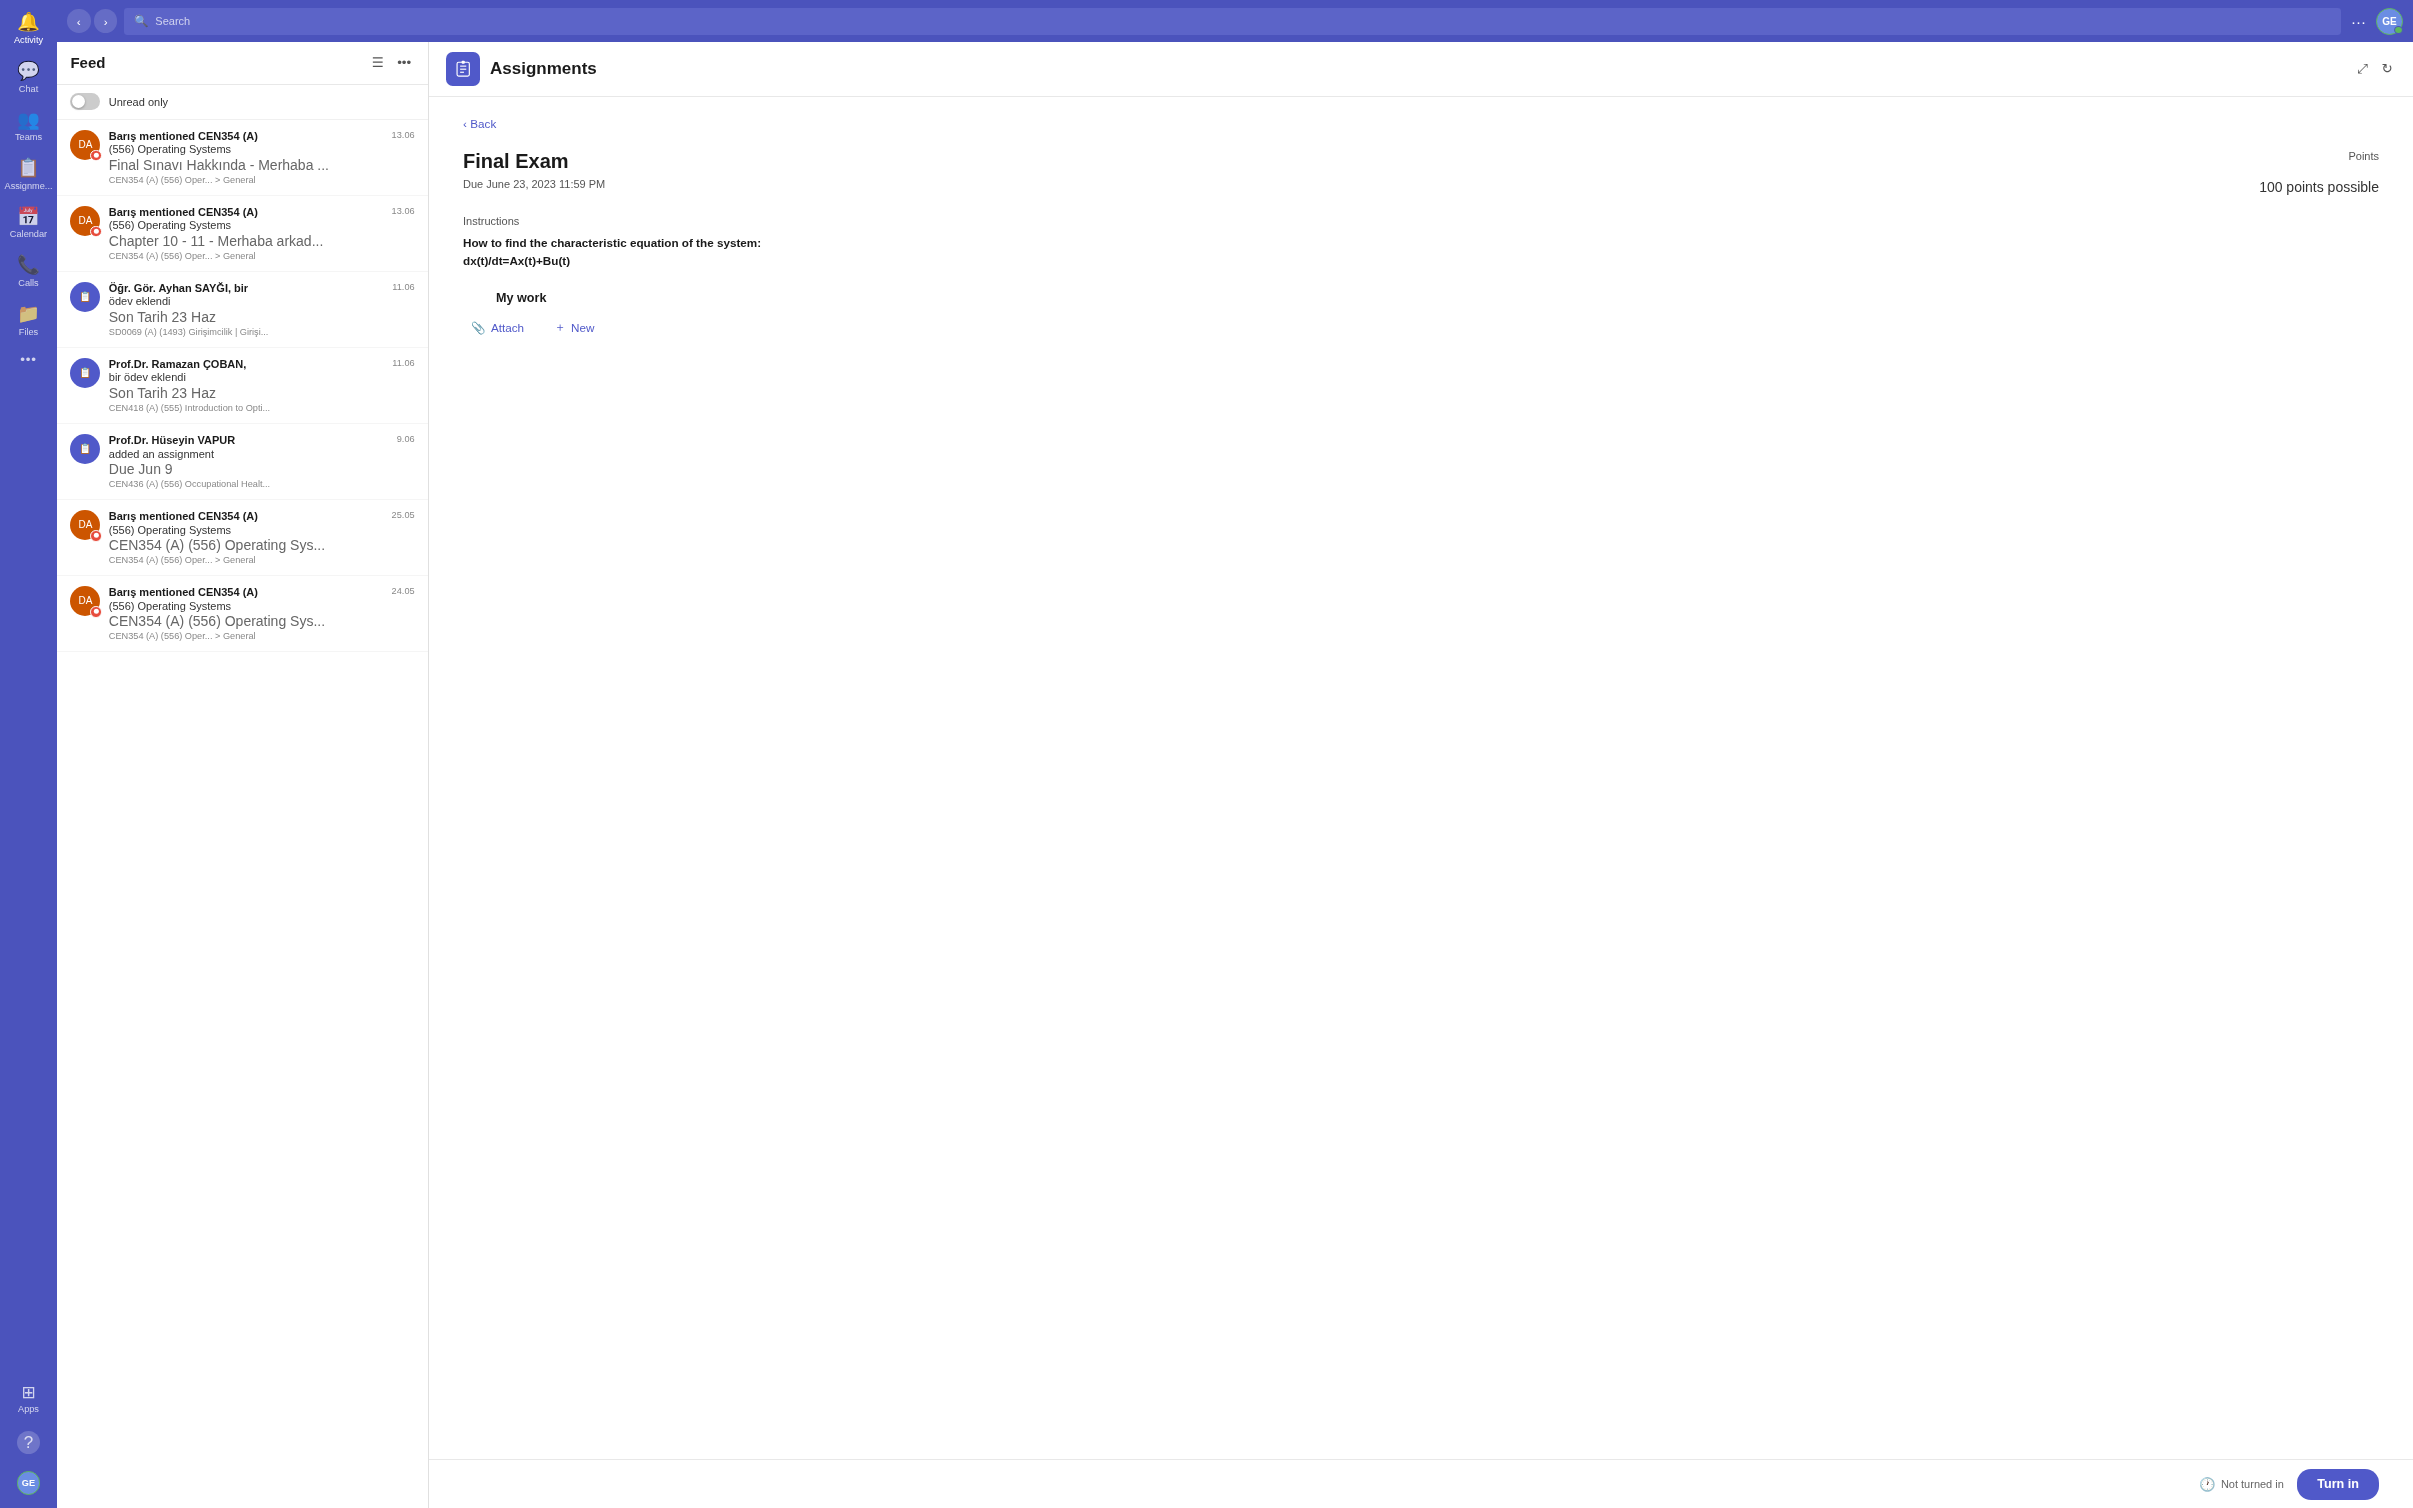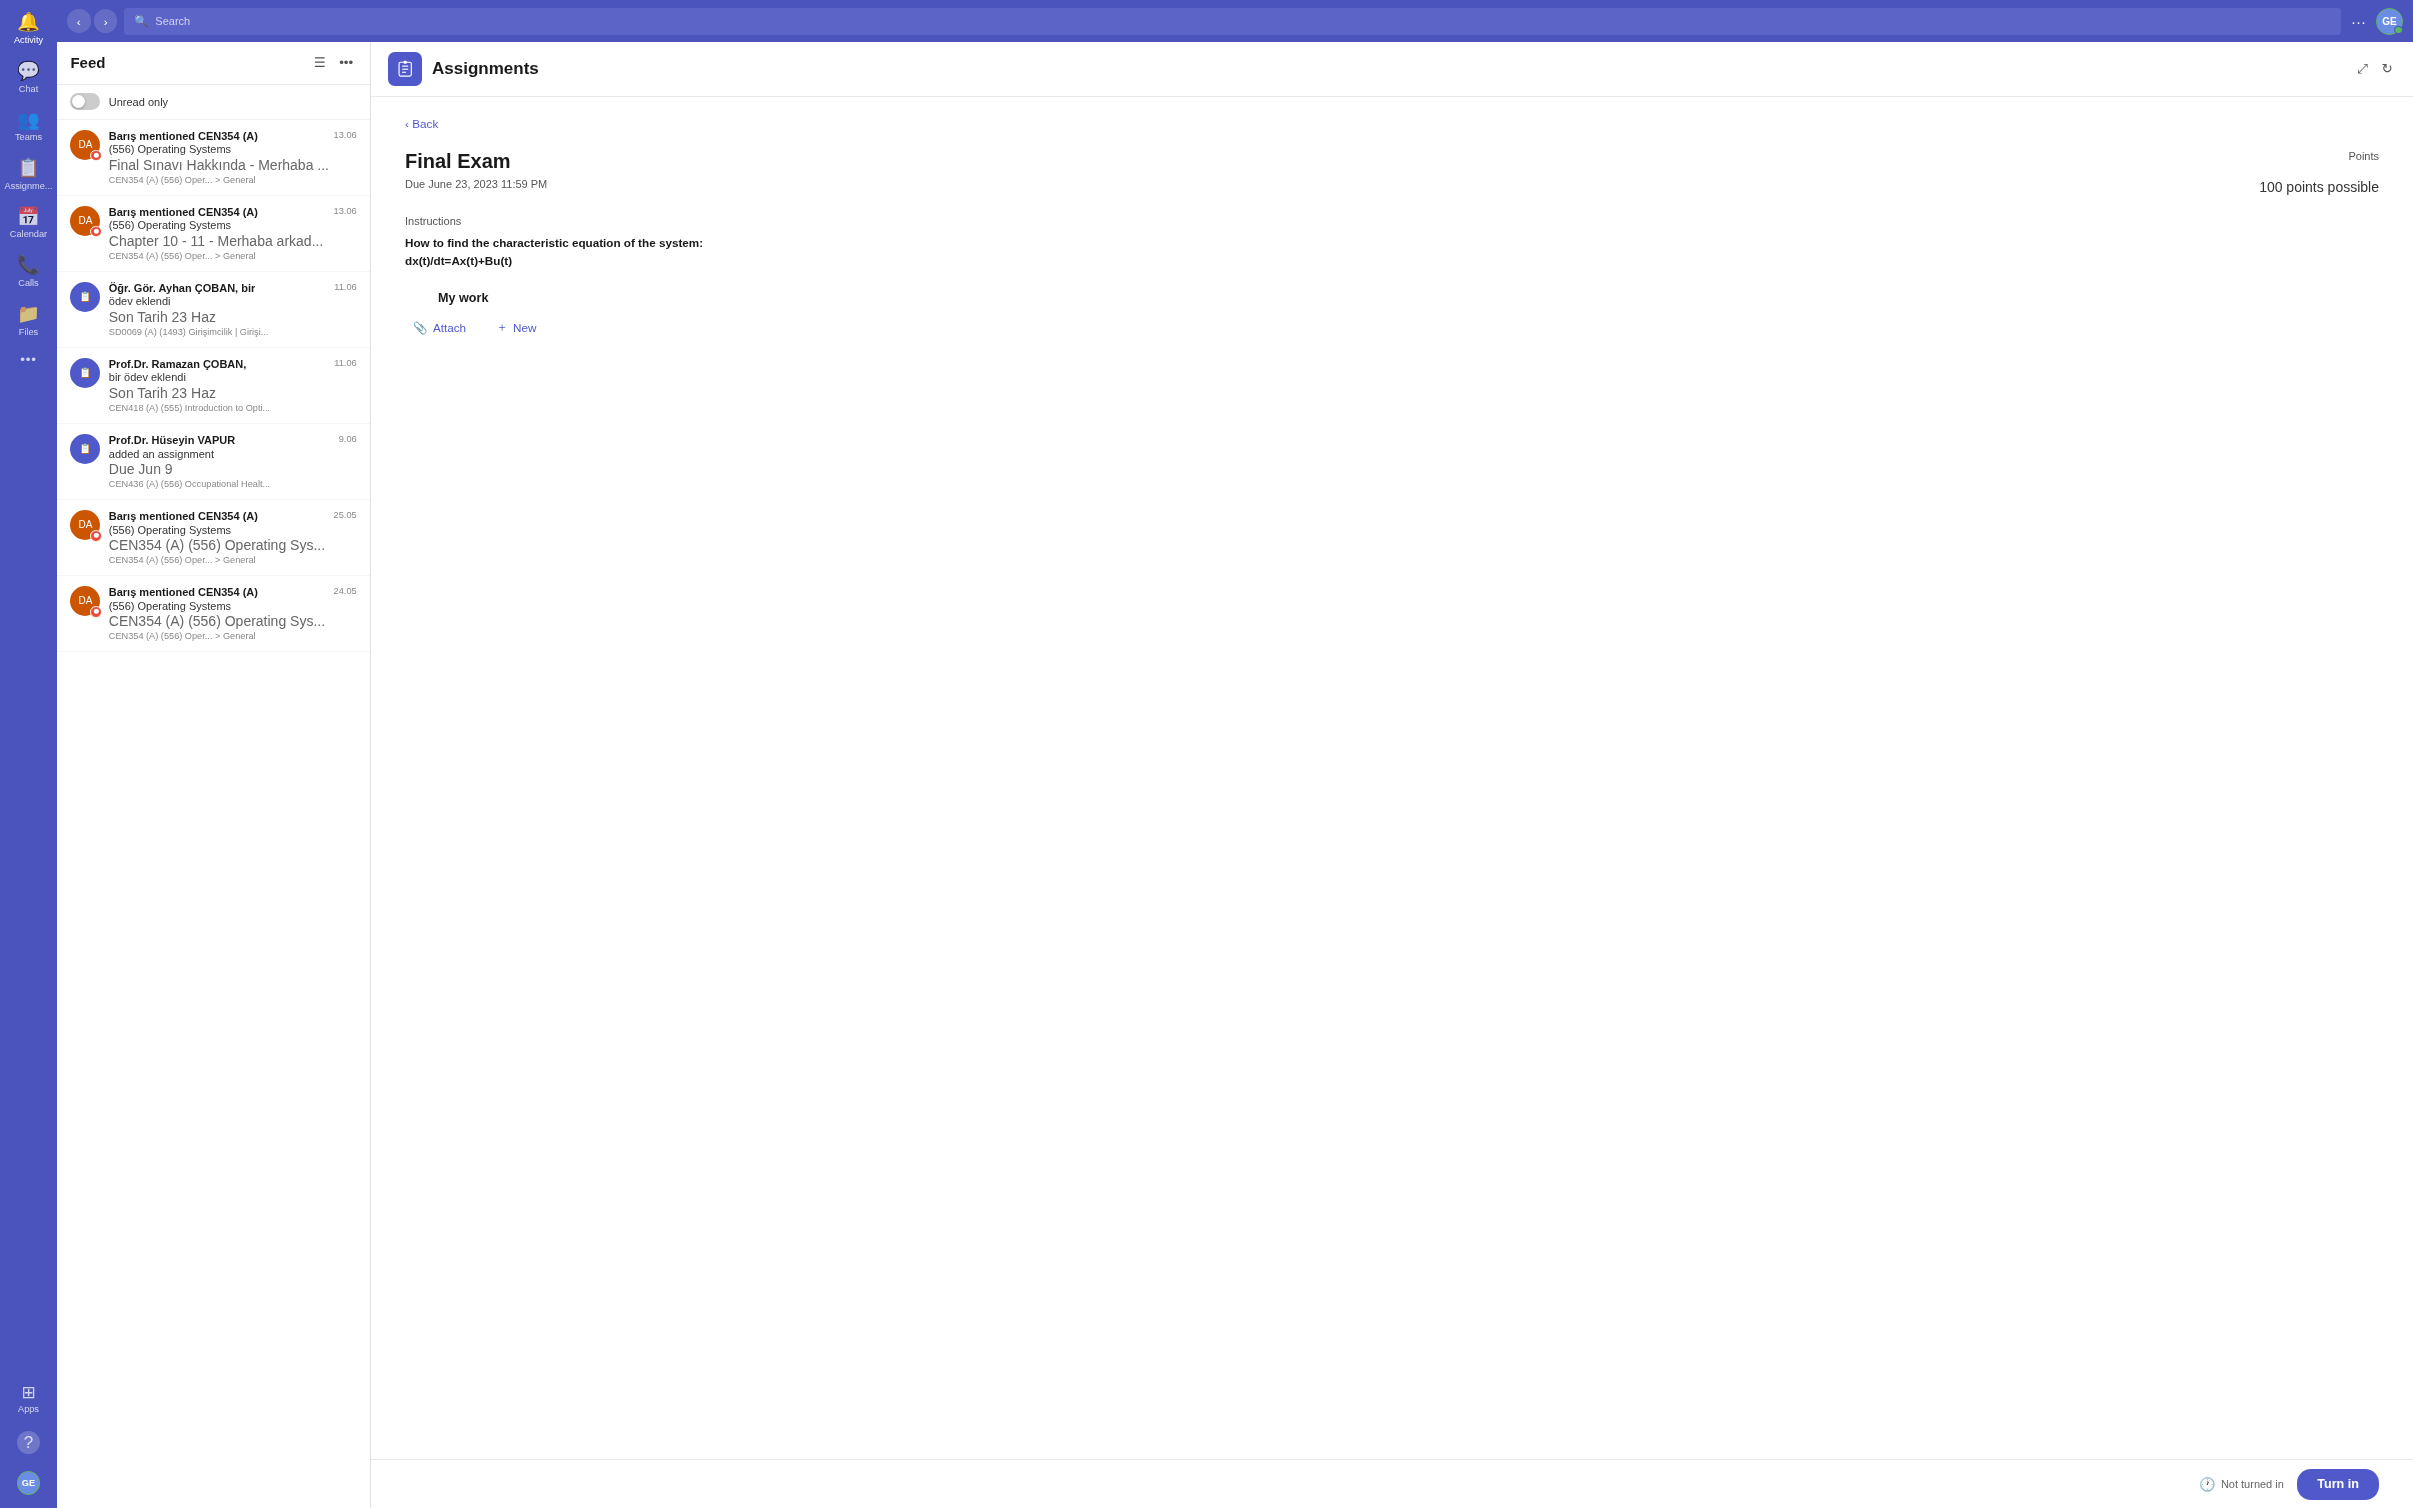--- a/index.html
+++ b/index.html
@@ -110,21 +110,21 @@
 
     
     .content-area {
       display: flex;
       flex: 1;
       overflow: hidden;
     }
 
     
     .feed-panel {
-      width: 314px;
+      width: 372px;
       background: white;
       display: flex;
       flex-direction: column;
       border-right: 0.8px solid #e0e0e0;
       flex-shrink: 0;
     }
     .feed-header {
       display: flex;
       align-items: center;
       padding: 10px 13.4px;
@@ -518,21 +518,21 @@
             <div class="feed-path">CEN354 (A) (556) Oper... &gt; General</div>
           </div>
         </div>
 
         <div class="feed-item">
           <div class="feed-avatar" style="background:#5059c9;">
             📋
           </div>
           <div class="feed-content">
             <div class="feed-top">
-              <span class="feed-name">Öğr. Gör. Ayhan ÇOBAN, bir</span>
+              <span class="feed-name">Öğr. Gör. Ayhan SAYĞI, bir</span>
               <span class="feed-time">11.06</span>
             </div>
             <div class="feed-subject">ödev eklendi</div>
             <div class="feed-preview">Son Tarih 23 Haz</div>
             <div class="feed-path">SD0069 (A) (1493) Girişimcilik | Girişi...</div>
           </div>
         </div>
 
         <div class="feed-item">
           <div class="feed-avatar" style="background:#5059c9;">

